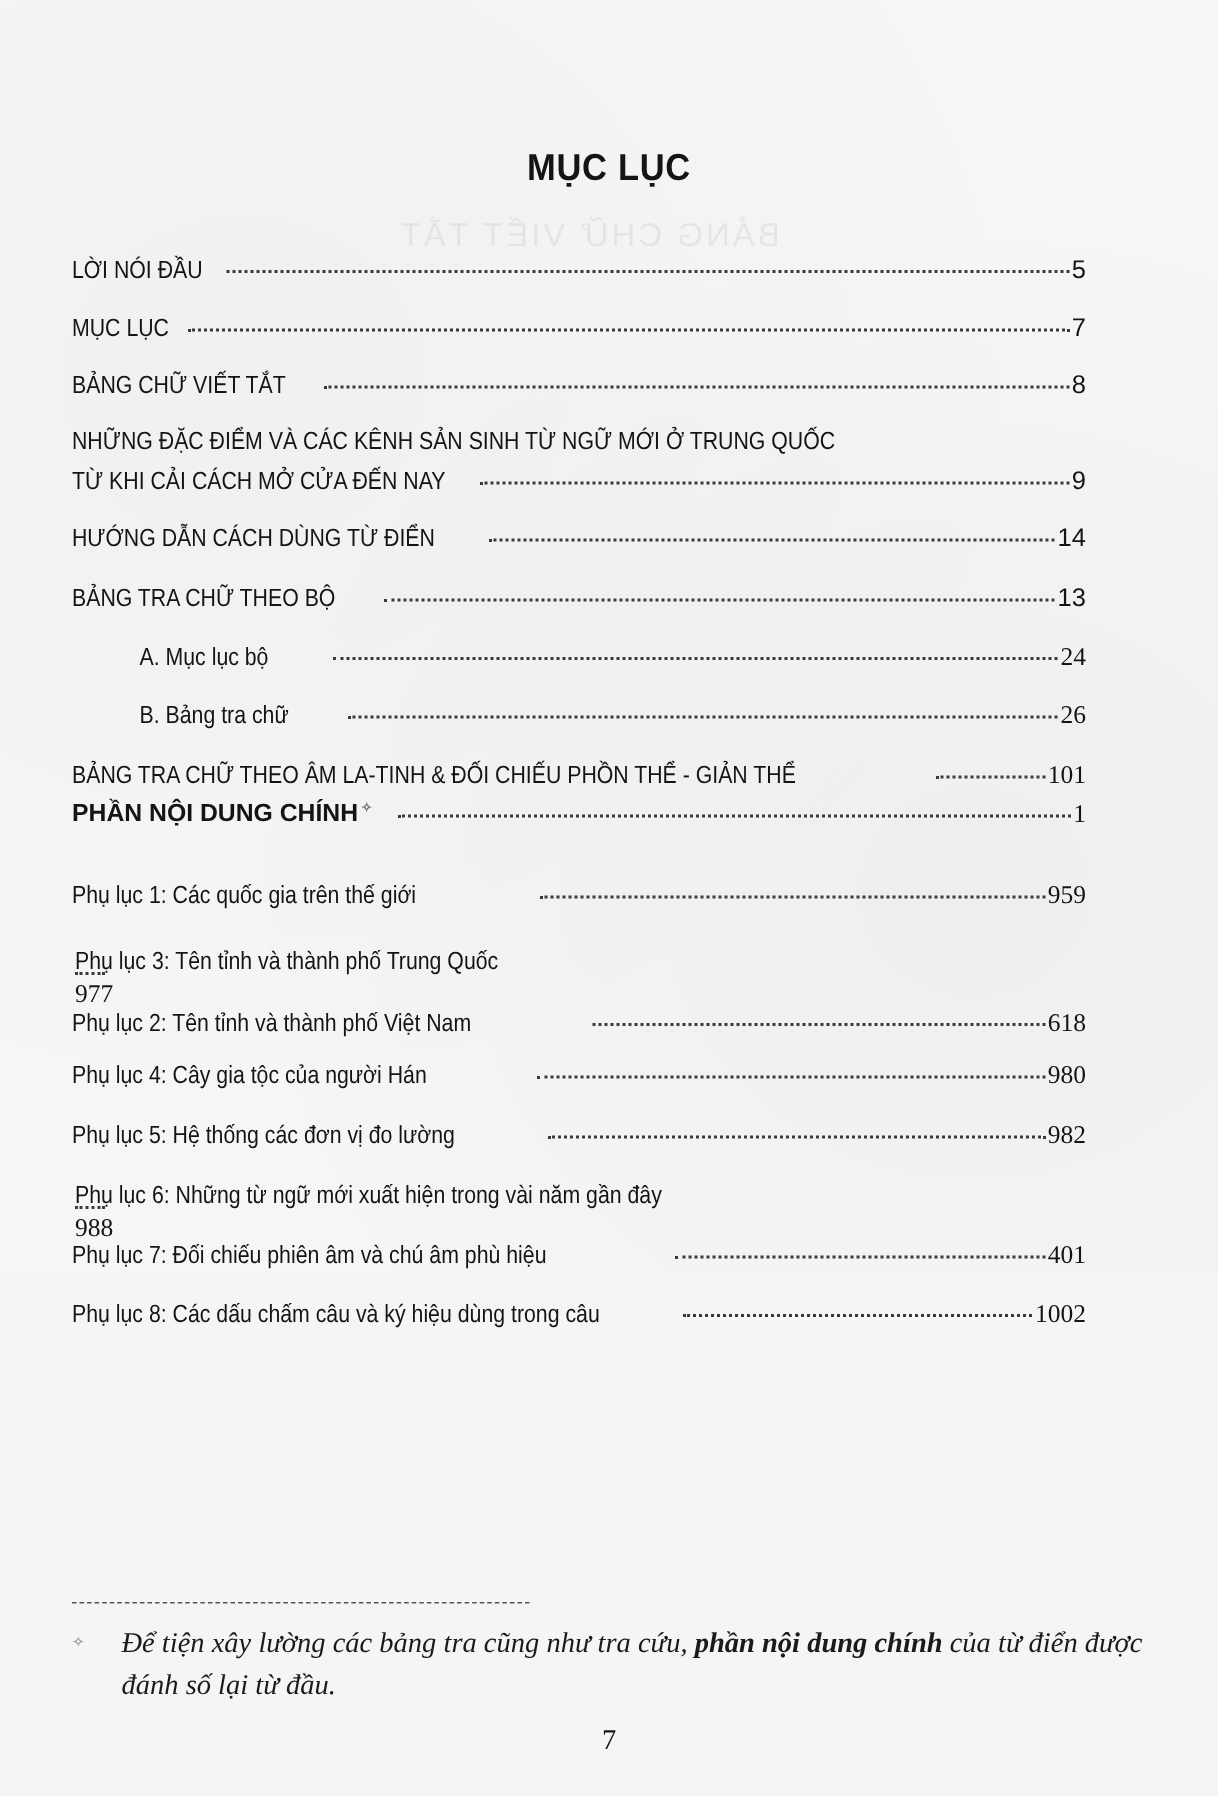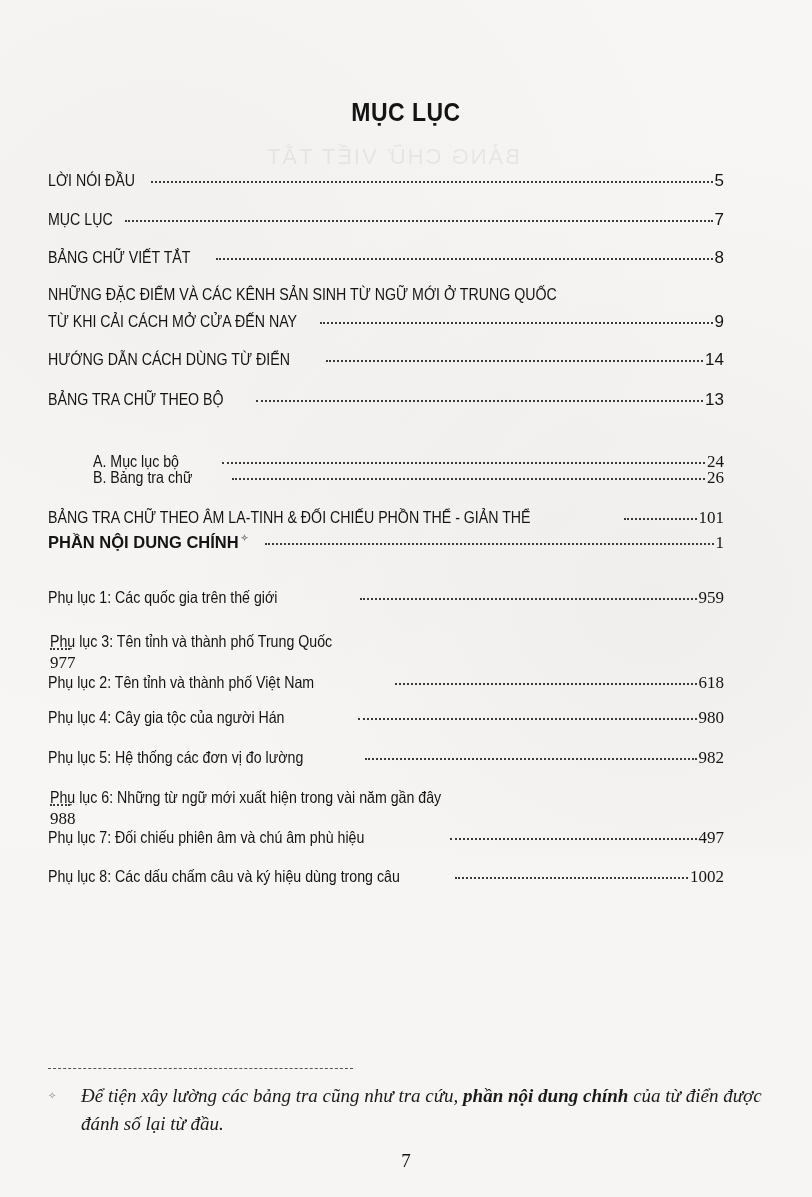--- a/index.html
+++ b/index.html
@@ -130,21 +130,21 @@
       <span class="page-num sans">14</span>
     </div>
 
     <div class="entry" style="top:389px;">
       <span class="label" style="width:206px;"><span class="condensed">BẢNG TRA CHỮ THEO BỘ</span></span>
       <span class="leader"></span>
       <span class="page-num sans">13</span>
     </div>
 
     <div class="entry sub" style="top:428px;">
-      <span class="label" style="width:127px;margin-top:23px;"><span class="condensed">A. Mục lục bộ</span></span>
+      <span class="label" style="width:127px;"><span class="condensed">A. Mục lục bộ</span></span>
       <span class="leader"></span>
       <span class="page-num">24</span>
     </div>
 
     <div class="entry sub" style="top:467px;">
       <span class="label" style="width:137px;"><span class="condensed">B. Bảng tra chữ</span></span>
       <span class="leader"></span>
       <span class="page-num">26</span>
     </div>
 
@@ -194,21 +194,21 @@
 
     <div class="entry" style="top:787px;flex-direction:column;">
       <span class="label" style="width:495px;"><span class="condensed">Phụ lục 6: Những từ ngữ mới xuất hiện trong vài năm gần đây</span></span>
       <span class="leader"></span>
       <span class="page-num">988</span>
     </div>
 
     <div class="entry" style="top:827px;">
       <span class="label" style="width:400px;"><span class="condensed">Phụ lục 7: Đối chiếu phiên âm và chú âm phù hiệu</span></span>
       <span class="leader"></span>
-      <span class="page-num">497</span>
+      <span class="page-num">401</span>
     </div>
 
     <div class="entry" style="top:866px;">
       <span class="label" style="width:405px;"><span class="condensed">Phụ lục 8: Các dấu chấm câu và ký hiệu dùng trong câu</span></span>
       <span class="leader"></span>
       <span class="page-num">1002</span>
     </div>
 
   </div>
 

